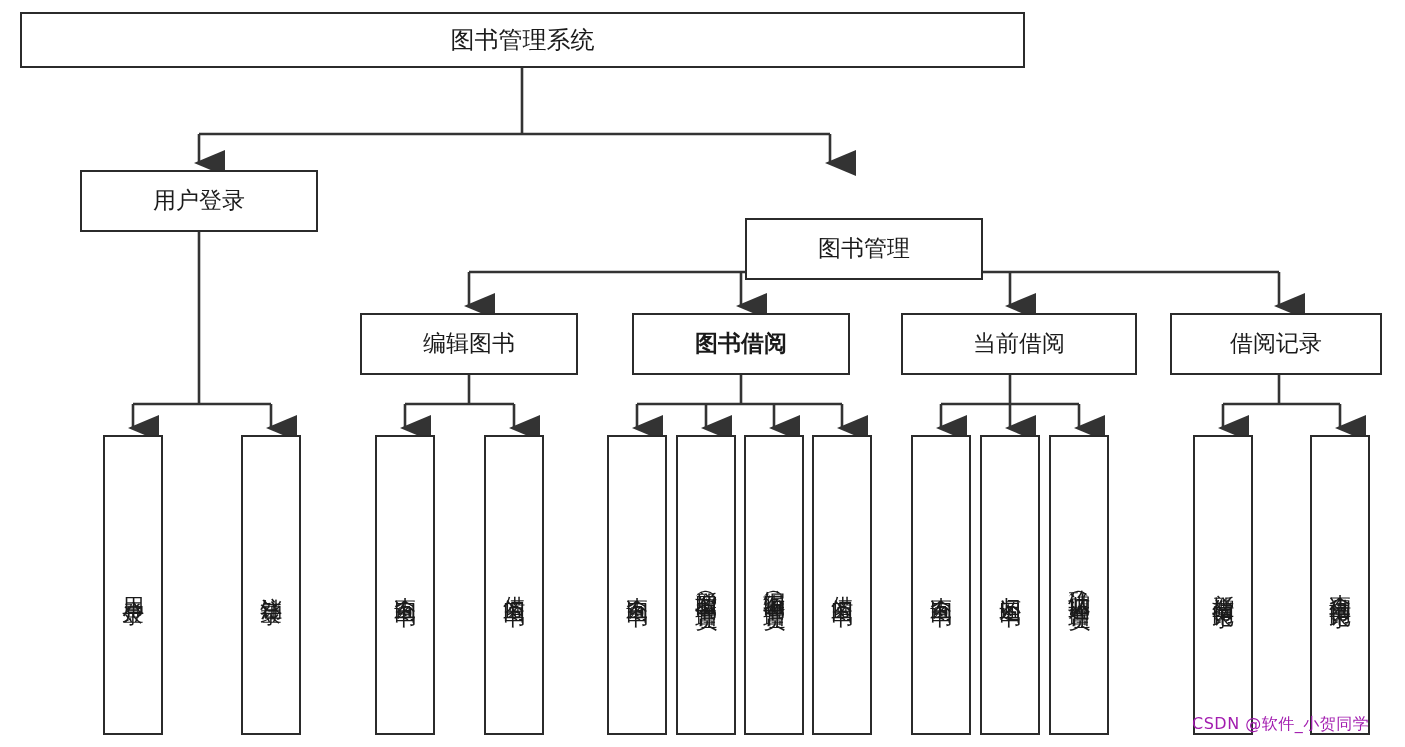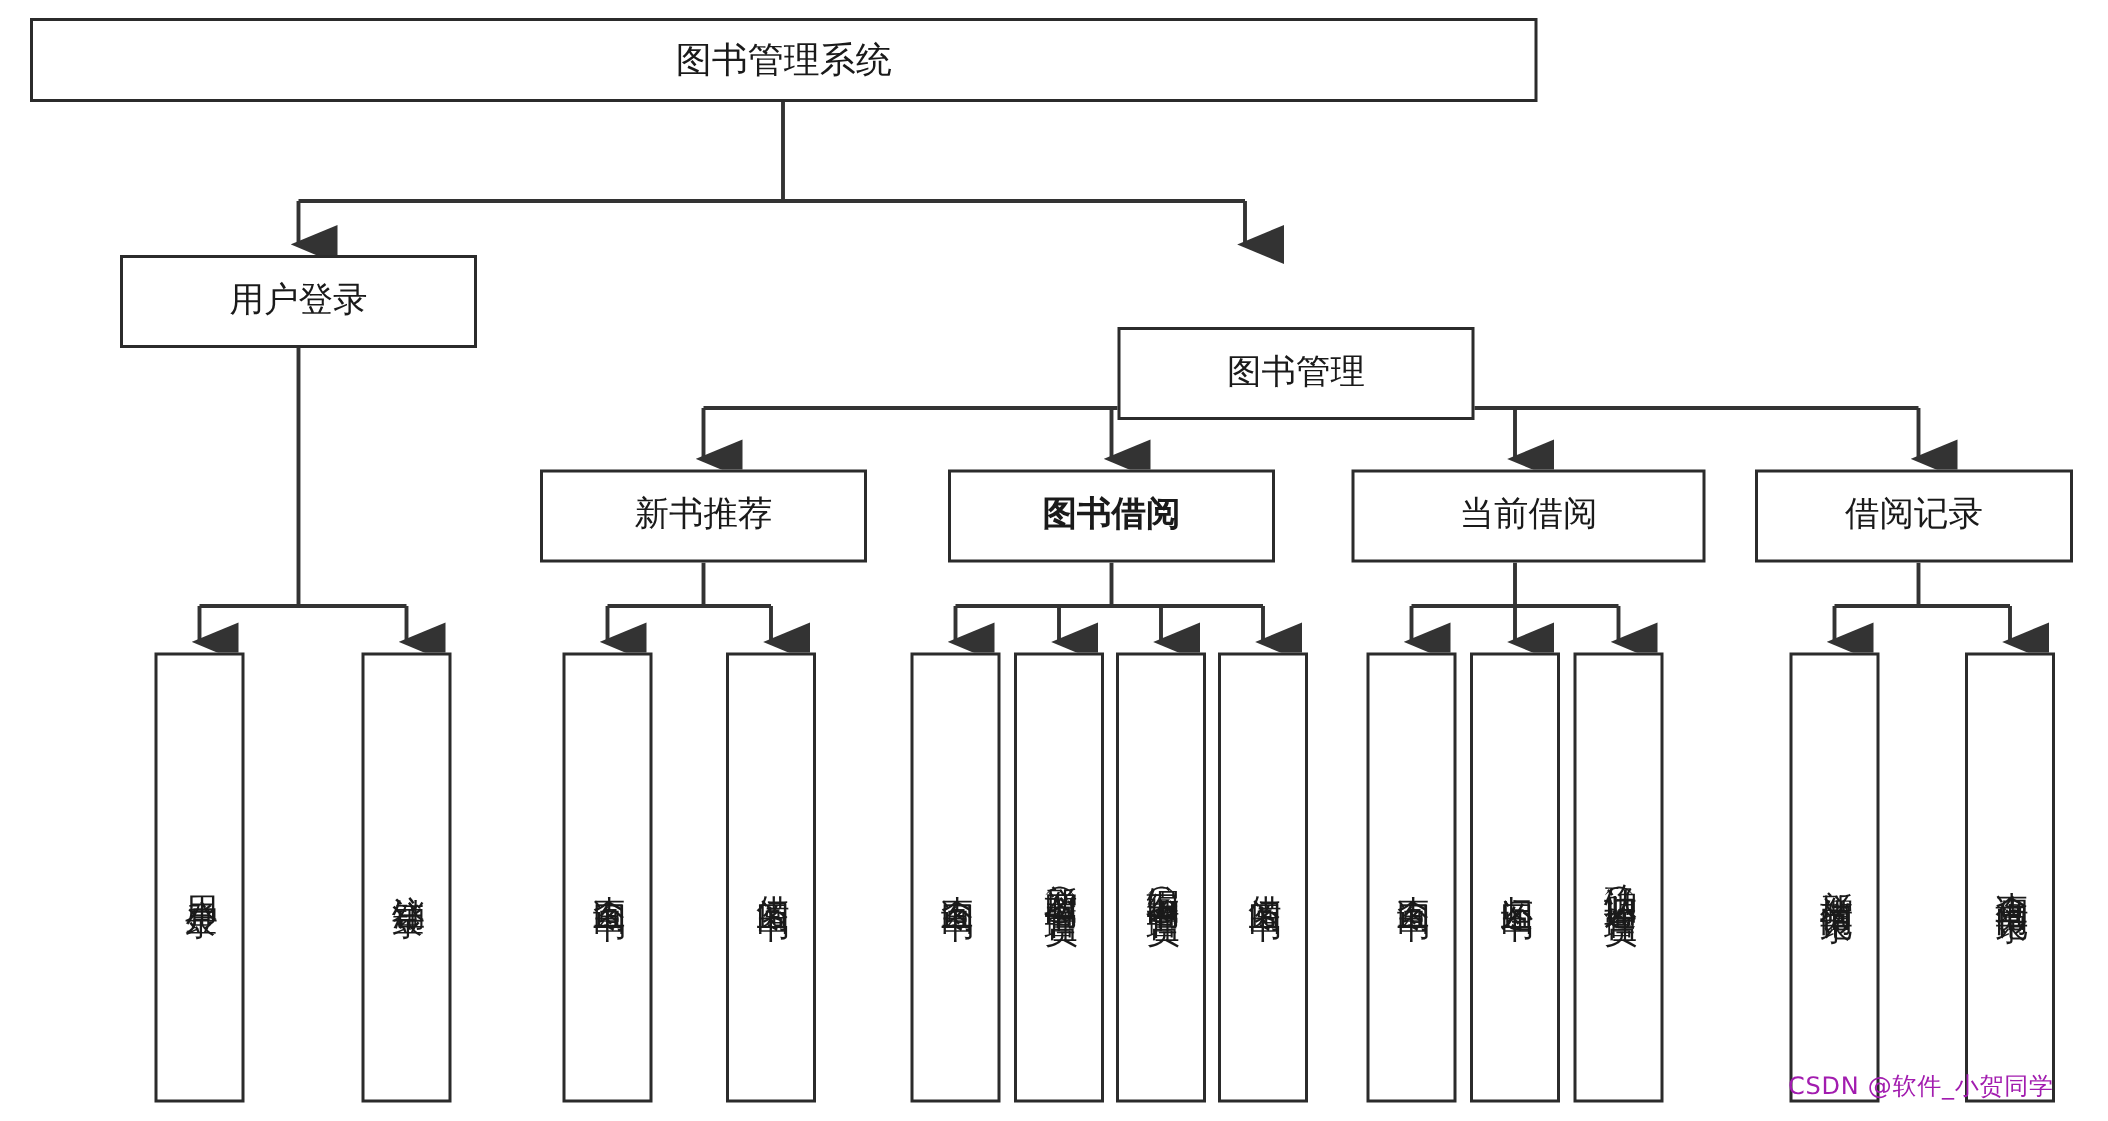--- a/index.html
+++ b/index.html
@@ -131,21 +131,21 @@
   </div>
 
   <div class="node horizontal" style="left:80px; top:170px; width:238px; height:62px;">
     <span class="node-label">用户登录</span>
   </div>
   <div class="node horizontal" style="left:745px; top:170px; width:238px; height:62px;margin-top:48px;">
     <span class="node-label">图书管理</span>
   </div>
 
   <div class="node horizontal" style="left:360px; top:313px; width:218px; height:62px;">
-    <span class="node-label">新书推荐</span>
+    <span class="node-label">编辑图书</span>
   </div>
   <div class="node horizontal" style="left:632px; top:313px; width:218px; height:62px;font-weight:bold;">
     <span class="node-label">图书借阅</span>
   </div>
   <div class="node horizontal" style="left:901px; top:313px; width:236px; height:62px;">
     <span class="node-label">当前借阅</span>
   </div>
   <div class="node horizontal" style="left:1170px; top:313px; width:212px; height:62px;">
     <span class="node-label">借阅记录</span>
   </div>

